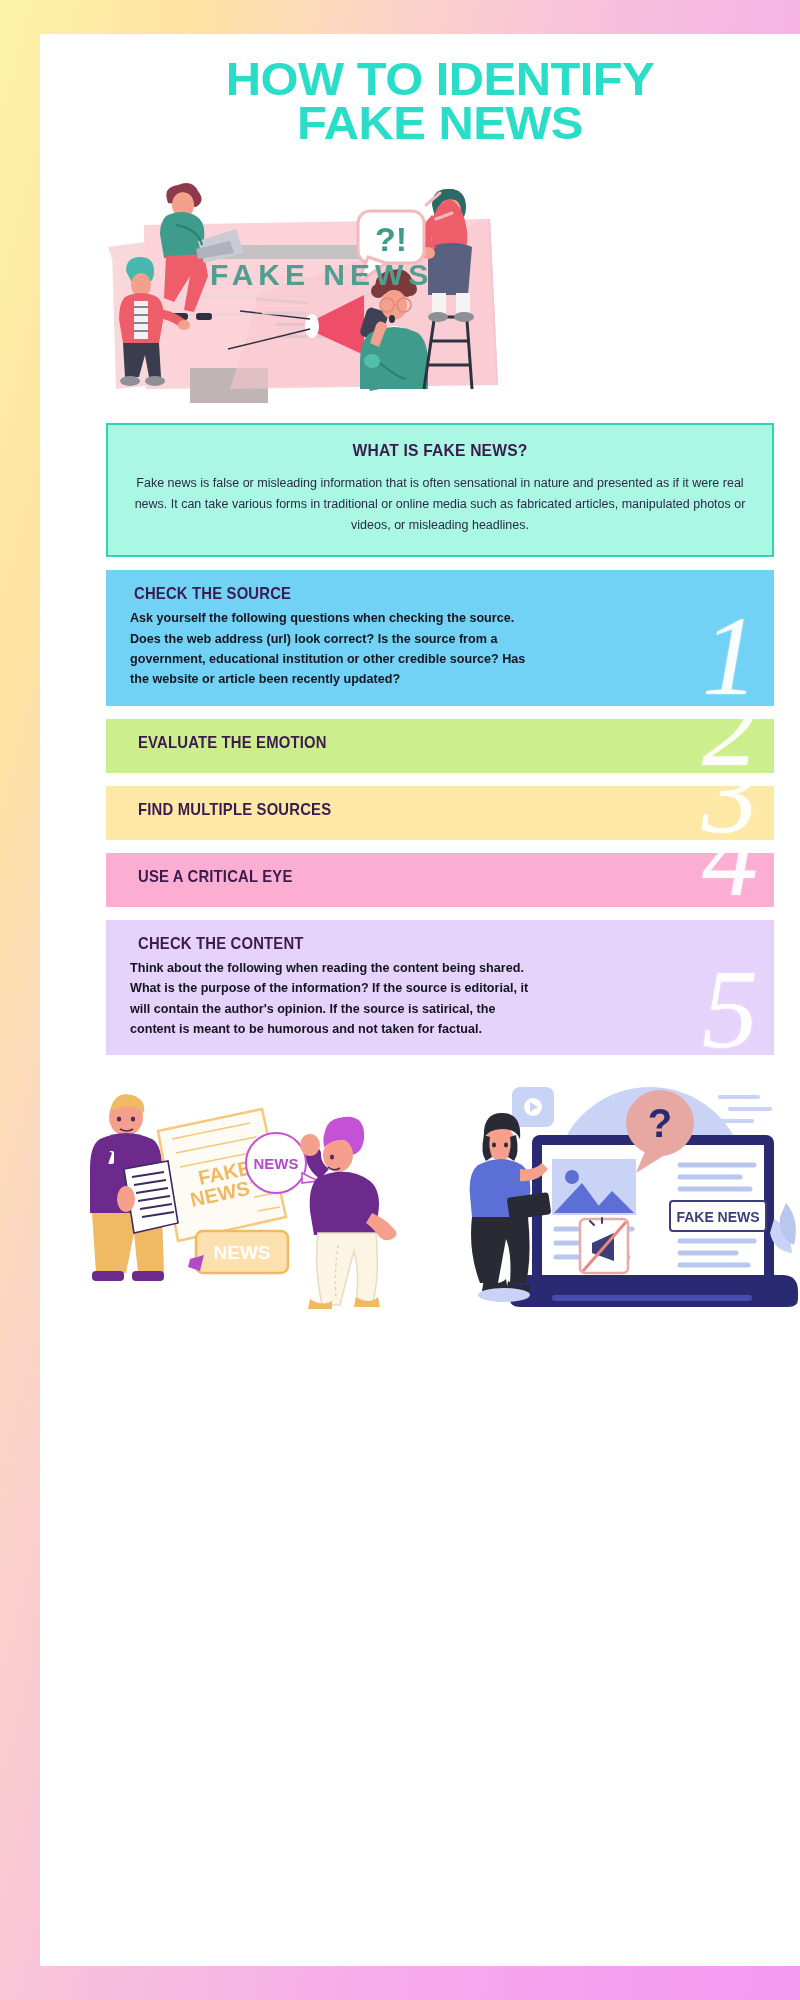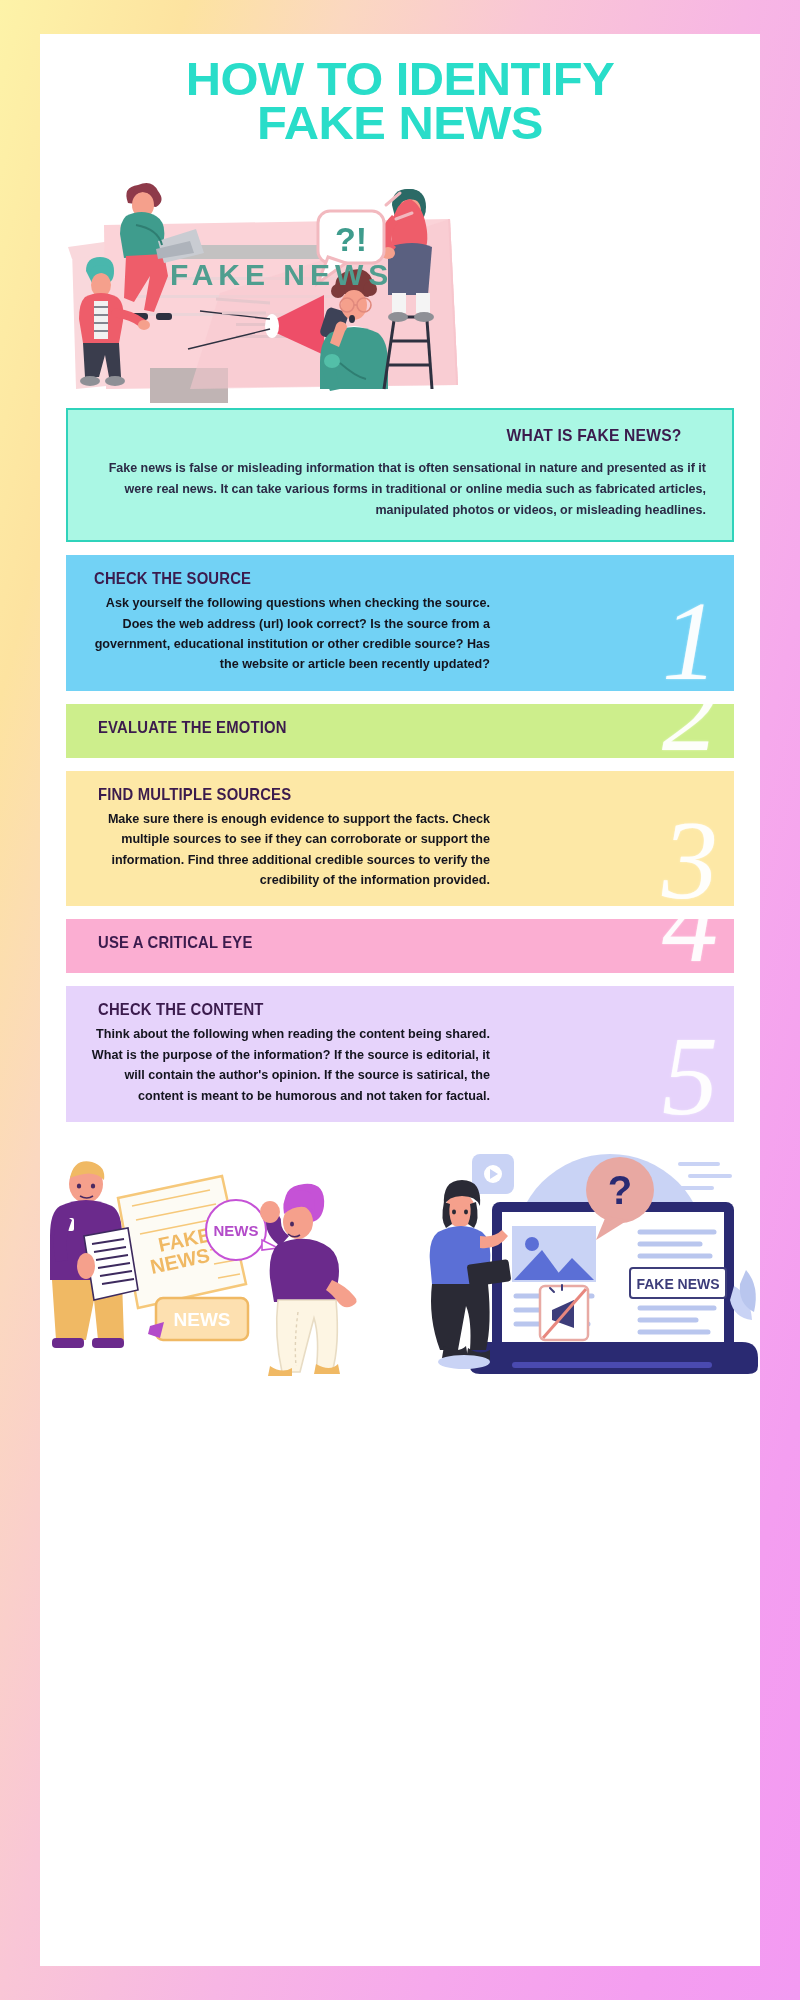--- a/index.html
+++ b/index.html
@@ -3,21 +3,21 @@
 <meta charset="utf-8">
 <style>
   html,body{margin:0;padding:0;}
   body{
     width:800px;height:2000px;overflow:hidden;
     font-family:"Liberation Sans", sans-serif;
     background:linear-gradient(105deg,#fdf3a8 0%,#fde3a0 14%,#fbd8c0 26%,#f9c6d6 40%,#f7b6e4 56%,#f6a9ec 72%,#f49ef0 88%,#f39af2 100%);
   }
   .poster{
     position:absolute;left:40px;top:34px;width:720px;height:1932px;
-    background:#ffffff;overflow:hidden;
+    background:#ffffff;overflow:hidden;padding-left:40px;
   }
 
   
   .title{
     text-align:center;color:#29ddc9;font-weight:900;
     font-size:47px;line-height:0.94;letter-spacing:-0.5px;
     padding-top:23px; text-transform:uppercase;
     font-family:"Liberation Sans", sans-serif;
     transform:scaleX(1.04);
   }
@@ -29,48 +29,48 @@
 
   
   .card{
     position:relative;margin:0 26px 0 26px;box-sizing:border-box;
     padding:14px 24px 16px 24px;
   }
   .card + .card{margin-top:13px;}
 
   .intro-card{
     background:#aaf7e4;border:2px solid #2fd3bb;
-    text-align:right;padding:16px 26px 20px 26px;margin-top:5px;
+    text-align:center;padding:16px 26px 20px 26px;margin-top:20px;
   }
   .intro-title{
     color:#3b1b4d;font-weight:900;font-size:17px;letter-spacing:0.2px;
     transform:scaleX(0.92);transform-origin:center;
   }
   .intro-body{
-    color:#2b2a46;font-weight:700;font-size:12.5px;line-height:1.65;
+    color:#2b2a46;font-weight:400;font-size:12.5px;line-height:1.65;
     margin-top:12px;
   }
 
   .step{ overflow:hidden; }
   .step .num{
     position:absolute;right:16px;bottom:-6px;
     font-size:112px;line-height:1;color:#ffffff;font-weight:400;
     font-family:"Liberation Serif", serif;
     font-style:italic;opacity:.96;
     text-shadow:0 0 2px rgba(255,255,255,.6);
     pointer-events:none;
   }
   .step .stitle{
     color:#3b1b4d;font-weight:900;font-size:16.5px;letter-spacing:0.2px;
     transform:scaleX(0.9);transform-origin:left center;
     margin-bottom:5px;margin-left:4px;
   }
   .step .sbody{
     color:#14141e;font-weight:700;font-size:12.6px;line-height:1.62;
-    max-width:400px;position:relative;z-index:2;text-align:right;
+    max-width:400px;position:relative;z-index:2;
   }
   .s1{background:#72d2f5;}
   .s2{background:#cdee8c;}
   .s3{background:#fde8a6;}
   .s4{background:#fbaed2;}
   .s5{background:#e6d3fb;}
   .s2 .stitle,.s3 .stitle,.s4 .stitle,.s5 .stitle{margin-left:8px;}
   .s2 .num,.s3 .num,.s5 .num{bottom:-10px;}
 
   
@@ -223,21 +223,20 @@
   </div>
 
   <div class="card step s2">
     <div class="num">2</div>
     <div class="stitle">EVALUATE THE EMOTION</div>
   </div>
 
   <div class="card step s3">
     <div class="num">3</div>
     <div class="stitle">FIND MULTIPLE SOURCES</div>
-    <div class="sbody">Make sure there is enough evidence to support the facts. Check multiple sources to see if they can corroborate or support the information. Find three additional credible sources to verify the credibility of the information provided.</div>
   </div>
 
   <div class="card step s4">
     <div class="num">4</div>
     <div class="stitle">USE A CRITICAL EYE</div>
   </div>
 
   <div class="card step s5">
     <div class="num">5</div>
     <div class="stitle">CHECK THE CONTENT</div>

